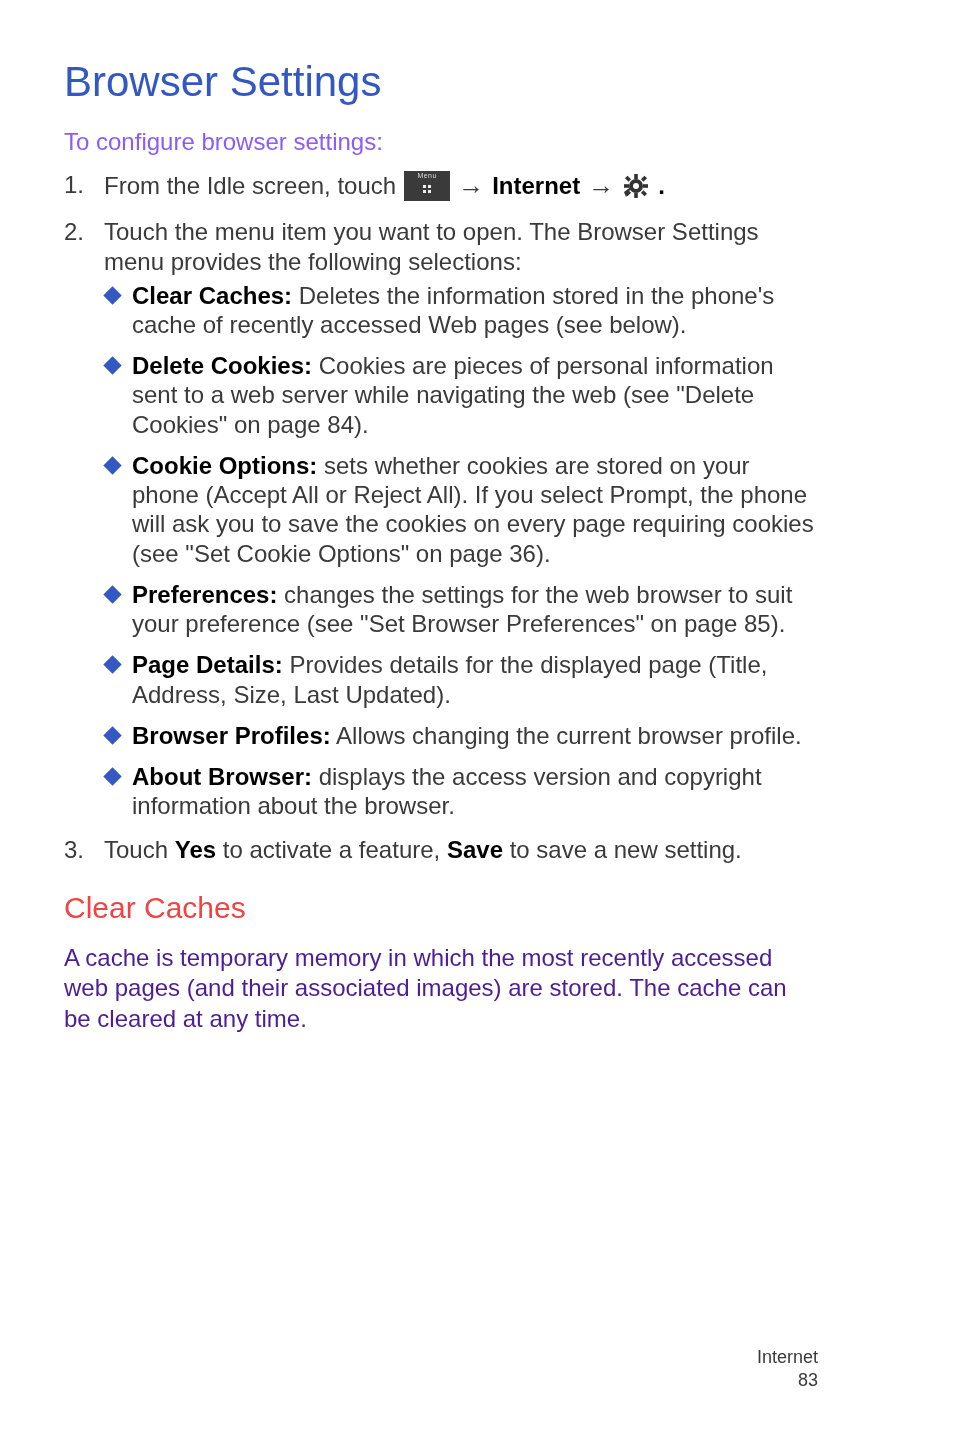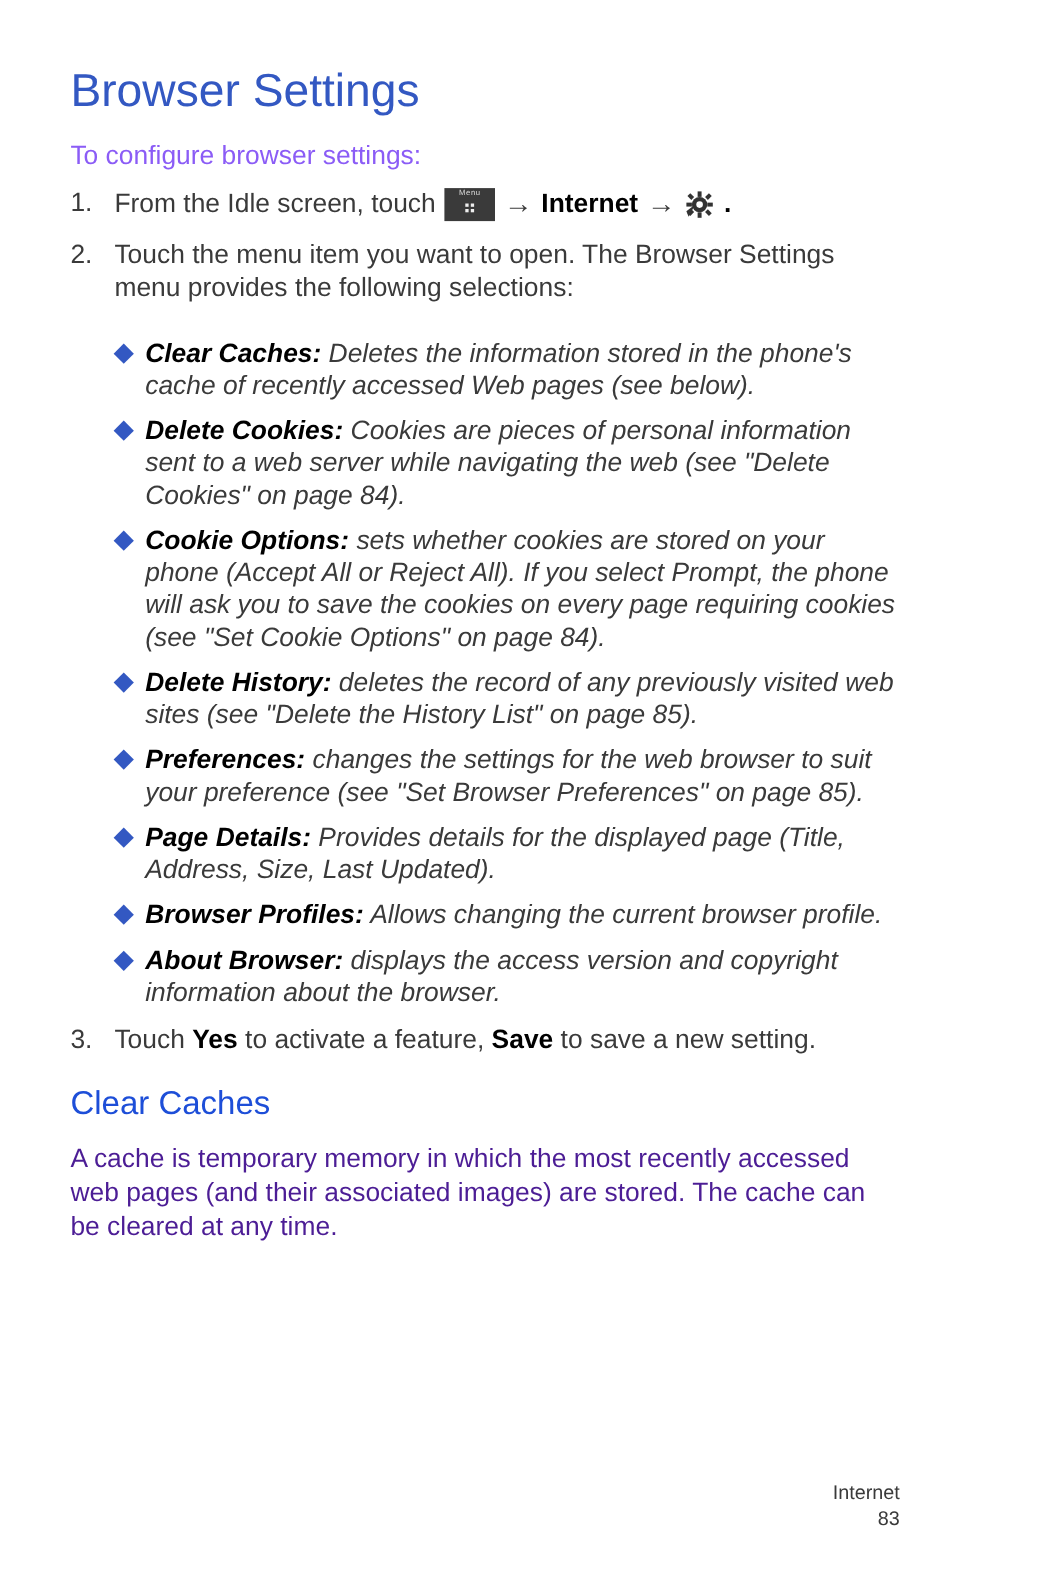--- a/index.html
+++ b/index.html
@@ -11,24 +11,24 @@
   ol.mainlist > li { counter-increment: step; position: relative; padding-left: 40px; font-size: 24px; color: #3a3a3a; margin-bottom: 14px; line-height: 1.25; }
   ol.mainlist > li::before { content: counter(step) "."; position: absolute; left: 0; top: 0; font-size: 24px; color: #3a3a3a; }
   .line1 { display: flex; align-items: center; flex-wrap: wrap; gap: 8px; }
   .icon-menu { display: inline-flex; width: 46px; height: 30px; background: #3a3a3a; align-items: center; justify-content: center; position: relative; }
   .icon-menu .label { position: absolute; top: 1px; left: 0; right: 0; text-align: center; font-size: 7px; color: #ddd; letter-spacing: 0.5px; }
   .icon-menu .dots { display: grid; grid-template-columns: repeat(2, 3px); grid-template-rows: repeat(2, 3px); gap: 2px; margin-top: 6px; }
   .icon-menu .dots span { width: 3px; height: 3px; background: #eee; }
   .arrow { font-family: "Times New Roman", serif; font-size: 26px; }
   .bold { font-weight: 700; color: #000; }
   .icon-gear { display: inline-block; width: 28px; height: 28px; }
-  ul.diamondlist { list-style: none; margin-top: 30px; font-style: italic; }
+  ul.diamondlist { list-style: none; margin-top: 4px; }
   ul.diamondlist > li { position: relative; padding-left: 28px; margin-bottom: 12px; line-height: 1.22; font-size: 24px; }
   ul.diamondlist > li::before { content: ""; position: absolute; left: 2px; top: 8px; width: 13px; height: 13px; background: #3358c2; transform: rotate(45deg); }
-  h2 { color: #1d4ed8; font-weight: 400; font-size: 30px; margin-top: 26px; margin-bottom: 18px; }
+  h2 { color: #ef4444; font-weight: 400; font-size: 30px; margin-top: 26px; margin-bottom: 18px; }
   .para { font-size: 24px; color: #4c1d95; line-height: 1.28; }
   .footer { position: absolute; bottom: 40px; right: 60px; text-align: right; font-size: 18px; color: #3a3a3a; line-height: 1.25; }
 </style>
 </head>
 <body>
 
 <div class="page">
 
   <h1>Browser Settings</h1>
 
@@ -69,22 +69,21 @@
         </span>
         <span class="bold">.</span>
       </div>
     </li>
 
     <li>
       <span>Touch the menu item you want to open. The Browser Settings menu provides the following selections:</span>
       <ul class="diamondlist">
         <li><span class="bold">Clear Caches:</span><span> Deletes the information stored in the phone's cache of recently accessed Web pages (see below).</span></li>
         <li><span class="bold">Delete Cookies:</span><span> Cookies are pieces of personal information sent to a web server while navigating the web (see "Delete Cookies" on page 84).</span></li>
-        <li><span class="bold">Cookie Options:</span><span> sets whether cookies are stored on your phone (Accept All or Reject All). If you select Prompt, the phone will ask you to save the cookies on every page requiring cookies (see "Set Cookie Options" on page 84).</span></li>
-        <li><span class="bold">Delete History:</span><span> deletes the record of any previously visited web sites (see "Delete the History List" on page 85).</span></li>
+        <li><span class="bold">Cookie Options:</span><span> sets whether cookies are stored on your phone (Accept All or Reject All). If you select Prompt, the phone will ask you to save the cookies on every page requiring cookies (see "Set Cookie Options" on page 36).</span></li>
         <li><span class="bold">Preferences:</span><span> changes the settings for the web browser to suit your preference (see "Set Browser Preferences" on page 85).</span></li>
         <li><span class="bold">Page Details:</span><span> Provides details for the displayed page (Title, Address, Size, Last Updated).</span></li>
         <li><span class="bold">Browser Profiles:</span><span> Allows changing the current browser profile.</span></li>
         <li><span class="bold">About Browser:</span><span> displays the access version and copyright information about the browser.</span></li>
       </ul>
     </li>
 
     <li>
       <span>Touch </span><span class="bold">Yes</span><span> to activate a feature, </span><span class="bold">Save</span><span> to save a new setting.</span>
     </li>

